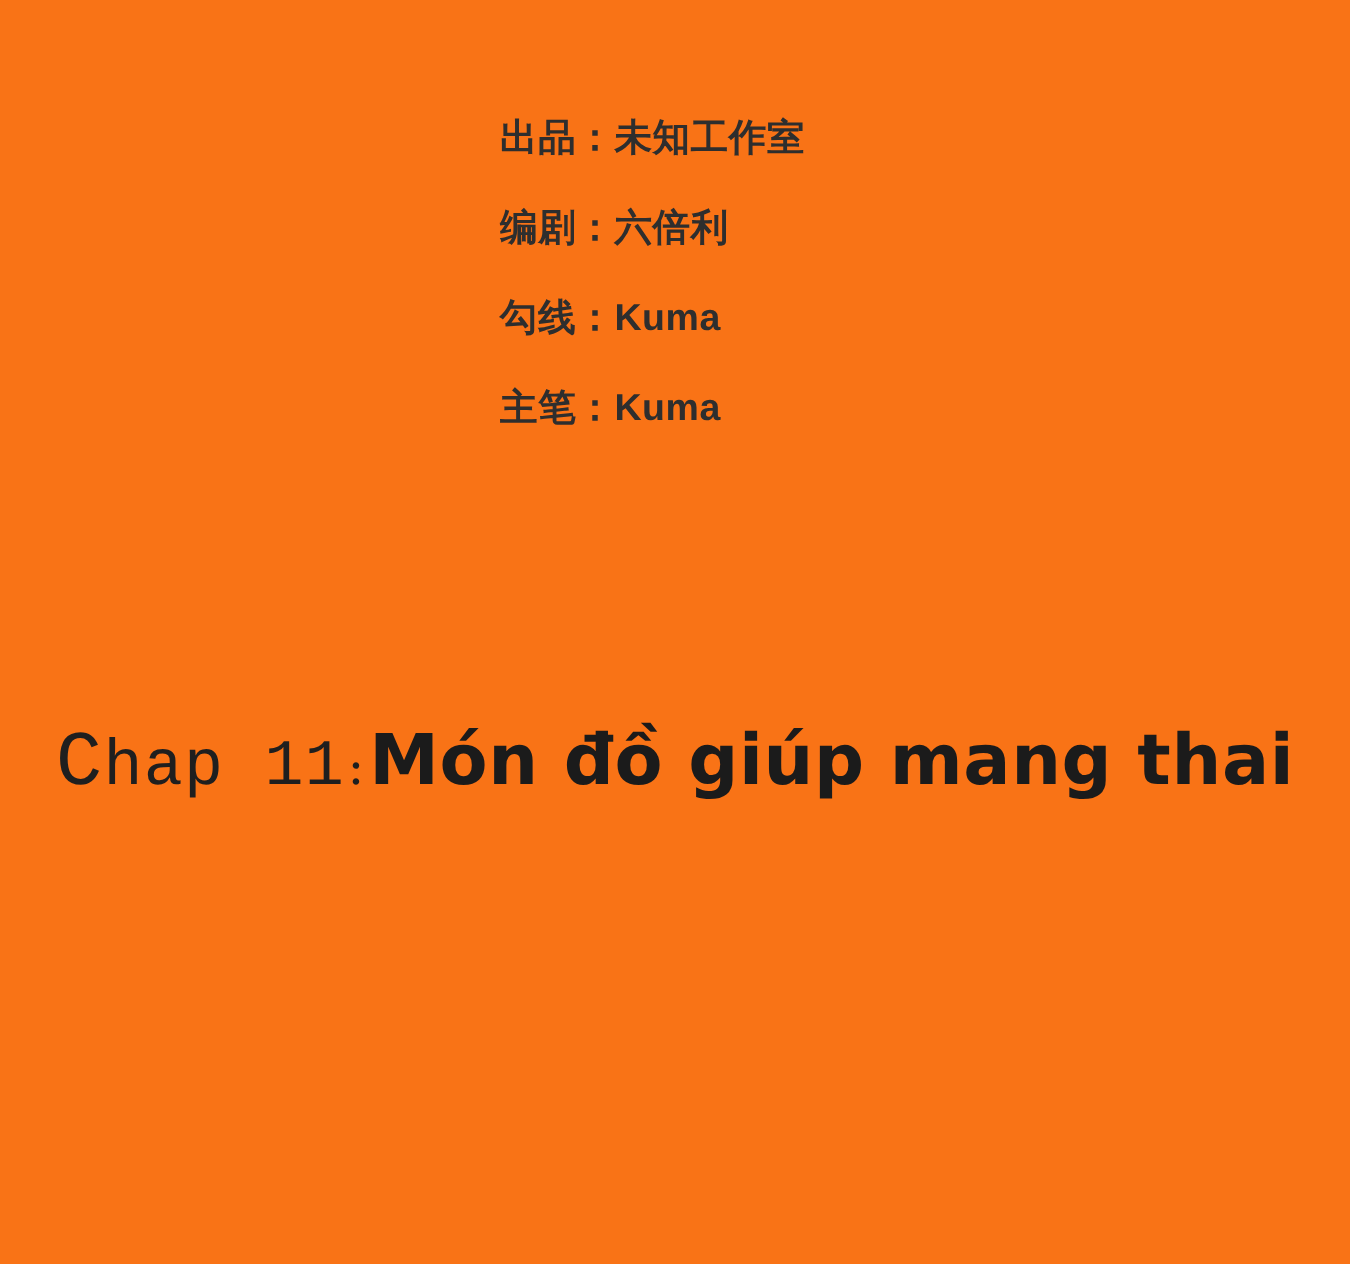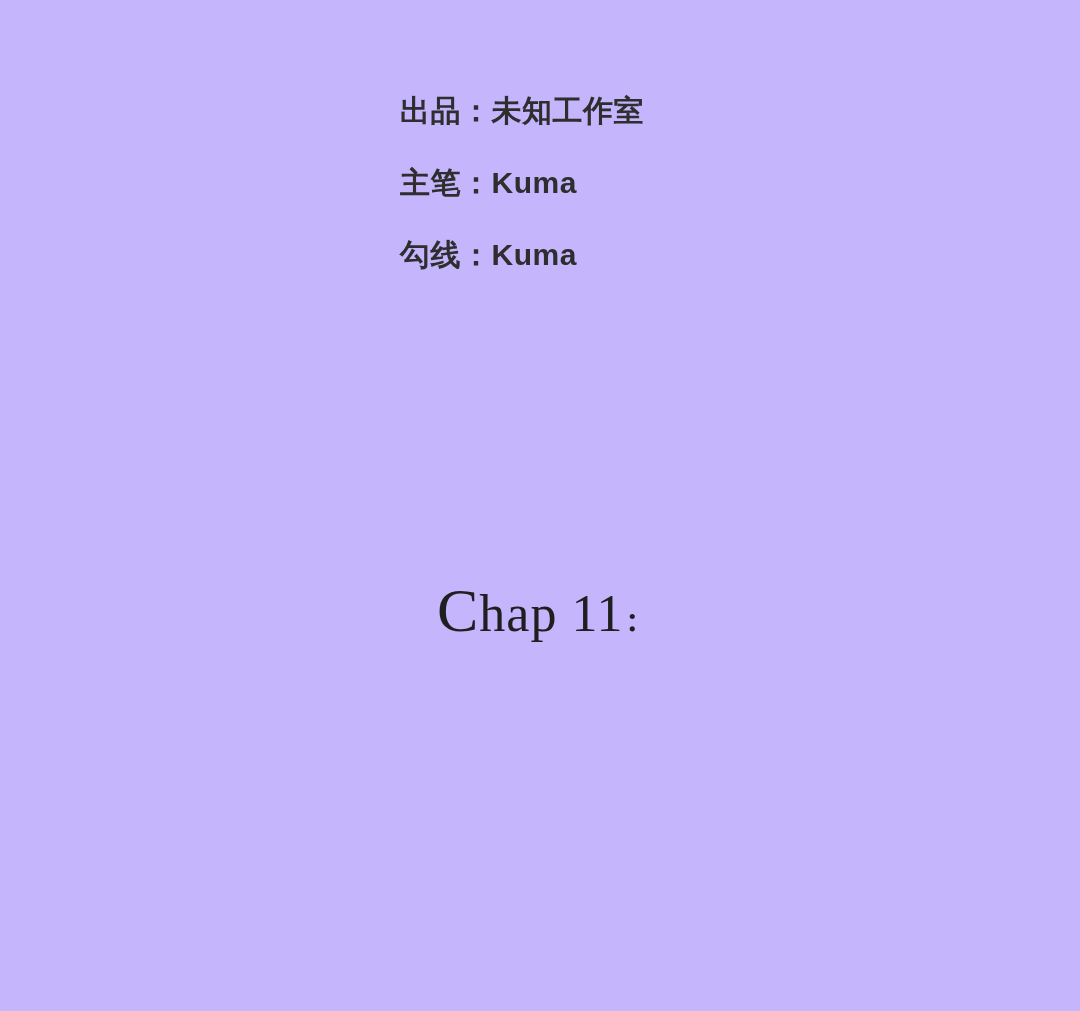--- a/index.html
+++ b/index.html
@@ -11,21 +11,21 @@
     width: 1080px;
     height: 1011px;
     position: relative;
     font-family: "Liberation Sans", sans-serif;
     color: #2b2b2b;
     overflow: hidden;
   }
   .page {
     position: absolute;
     inset: 0;
-    background: #c4b5fd;
+    background: #f97316;
   }
   .credits {
     position: absolute;
     left: 0;
     right: 0;
     top: 96px;
     display: flex;
     flex-direction: column;
     align-items: flex-start;
     padding-left: 400px;
@@ -49,21 +49,21 @@
     position: absolute;
     left: 0;
     right: 0;
     top: 575px;
     display: flex;
     align-items: baseline;
     justify-content: center;
     padding: 0 60px;
   }
   .chapter-prefix {
-    font-family: Liberation Serif, serif;
+    font-family: Liberation Mono, monospace;
     font-size: 52px;
     color: #1f1f1f;
     letter-spacing: 1px;
     white-space: nowrap;
   }
   .chapter-prefix .cap {
     font-size: 62px;
   }
   .chapter-colon {
     font-family: "DejaVu Serif", "Liberation Serif", serif;
@@ -84,31 +84,35 @@
 <body>
 
 <div class="page">
 
   <div class="credits">
 
     <div class="credit-line">
       <span class="role">出品：</span><span class="value">未知工作室</span>
     </div>
 
-
     <div class="credit-line">
-      <span class="role">主笔：</span><span class="value">Kuma</span>
+      <span class="role">编剧：</span><span class="value">六倍利</span>
     </div>
 
     <div class="credit-line">
       <span class="role">勾线：</span><span class="value">Kuma</span>
+    </div>
+
+    <div class="credit-line">
+      <span class="role">主笔：</span><span class="value">Kuma</span>
     </div>
 
 
 
   </div>
 
   <div class="chapter-row">
     <span class="chapter-prefix"><span class="cap">C</span><span>hap 11</span></span>
     <span class="chapter-colon">:</span>
+    <span class="chapter-title">Món đồ giúp mang thai</span>
   </div>
 
 </div>
 
 </body></html>

